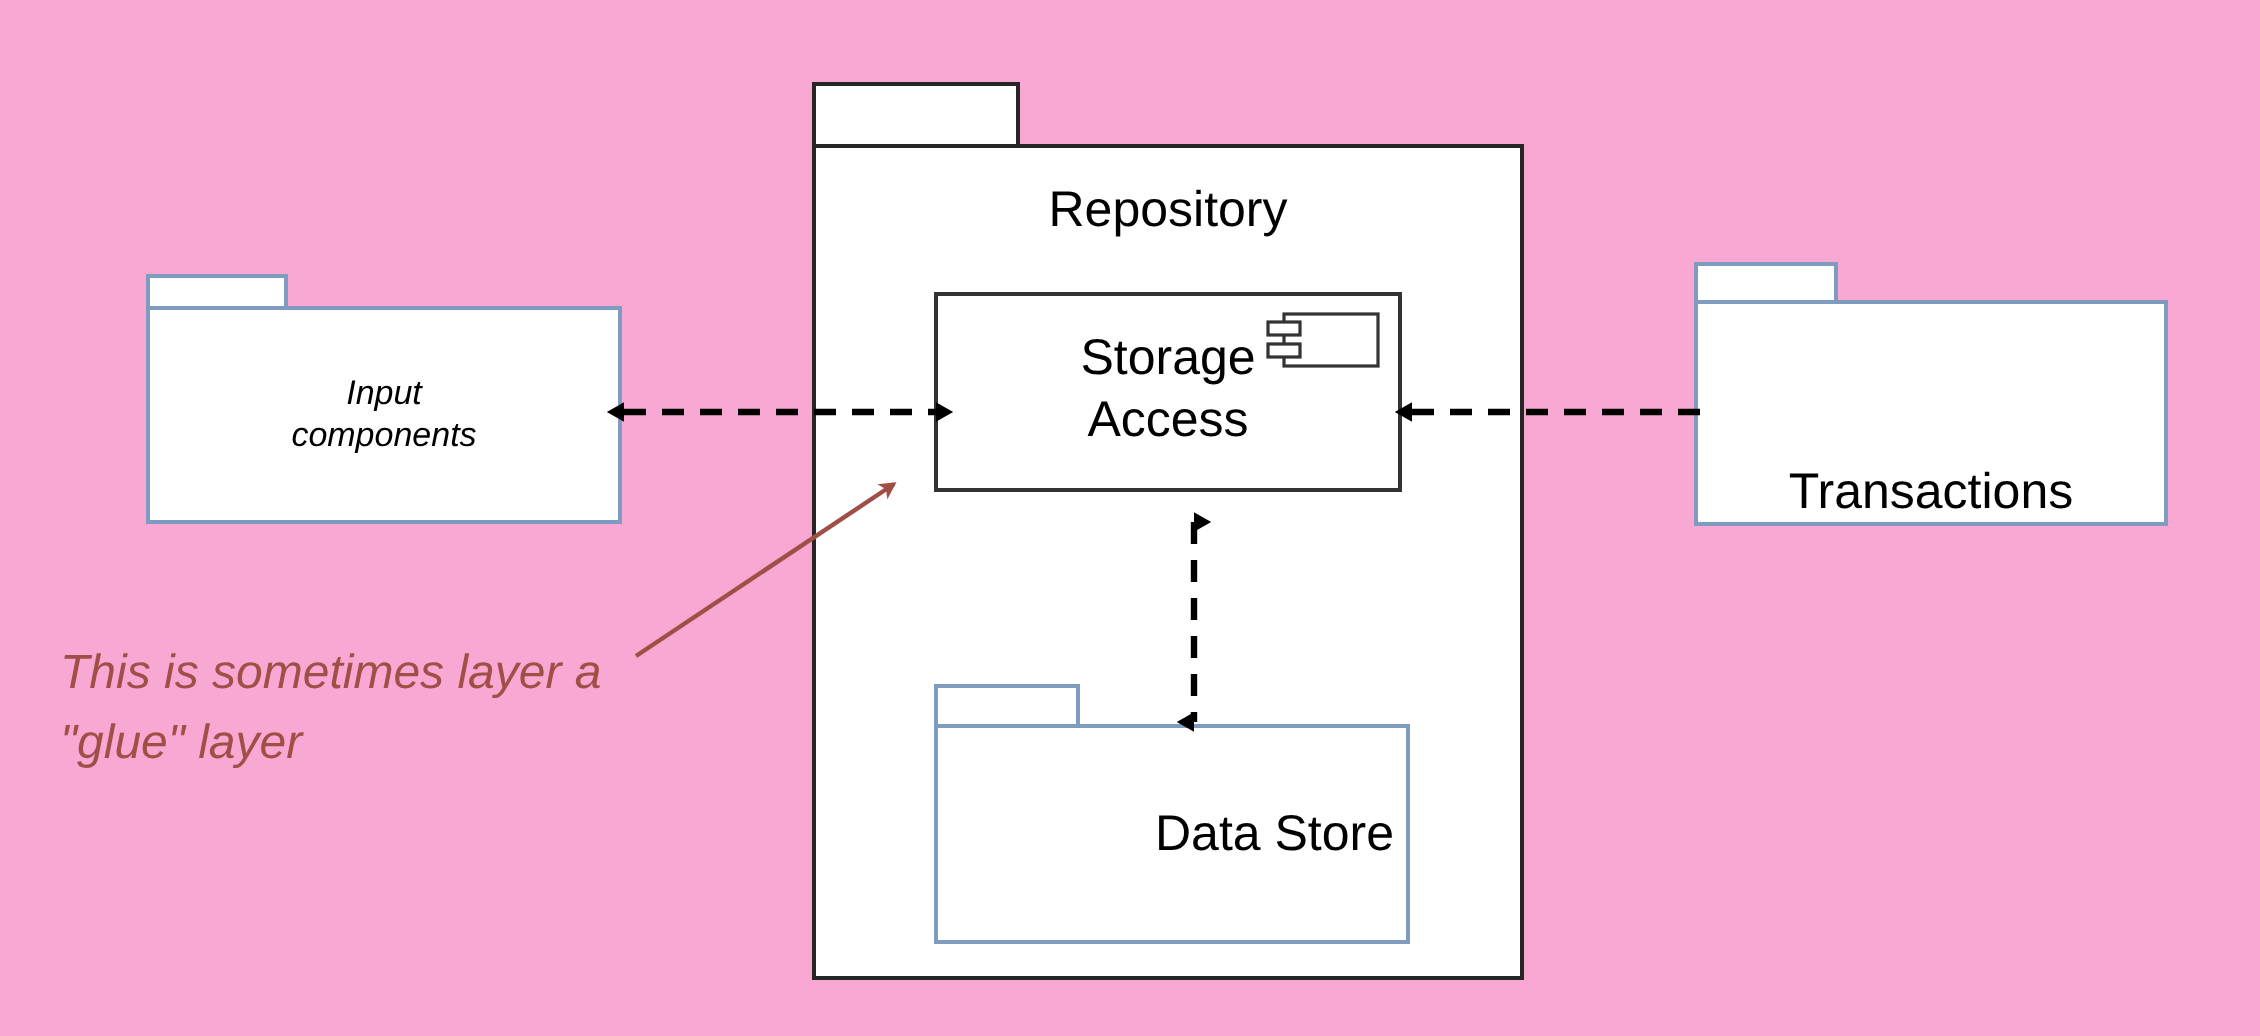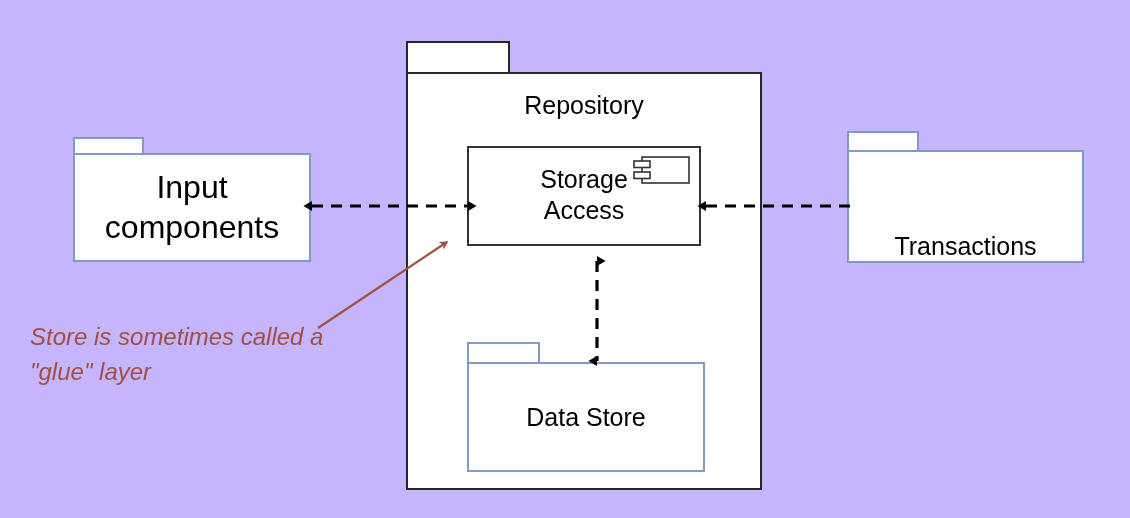--- a/index.html
+++ b/index.html
@@ -9,21 +9,21 @@
     background: #ffffff;
   }
   body {
     font-family: "Liberation Sans", sans-serif;
     -webkit-font-smoothing: antialiased;
   }
   #canvas {
     position: relative;
     width: 1130px;
     height: 518px;
-    background: #c4b5fd;
+    background: #f9a8d4;
     overflow: hidden;
   }
 
   
   .pkg {
     position: absolute;
   }
   .pkg .pkg-tab {
     position: absolute;
     left: 0;
@@ -97,21 +97,22 @@
   #input-components-package .pkg-tab {
     width: 71px;
     height: 17px;
   }
   #input-components-package .pkg-body {
     top: 16px;
     width: 238px;
     height: 109px;
   }
   #input-components-package .pkg-label {
-    font-size: 32px;
+    font-size: 17px;
+    font-style: italic;
   }
 
   
   #transactions-package {
     left: 847px;
     top: 131px;
     width: 237px;
     height: 132px;
   }
   #transactions-package .pkg-tab {
@@ -136,20 +137,21 @@
     height: 130px;
   }
   #data-store-package .pkg-tab {
     width: 73px;
     height: 21px;
   }
   #data-store-package .pkg-body {
     top: 20px;
     width: 238px;
     height: 110px;
+    justify-content: flex-end;
   }
   #data-store-package .pkg-label {
     font-size: 25px;
   }
 
   
   #storage-access-component {
     position: absolute;
     left: 467px;
     top: 146px;
@@ -274,16 +276,16 @@
   </svg>
 
   <svg class="connector" style="left:581px; top:250px; width:32px; height:122px;" viewBox="0 0 32 122">
     <line x1="16" y1="11" x2="16" y2="111" stroke="#000000" stroke-width="3.2" stroke-dasharray="11,8" marker-start="url(#arrow-up)" marker-end="url(#arrow-down)"></line>
   </svg>
 
   <svg id="glue-annotation-arrow" viewBox="0 0 155 105">
     <line x1="13" y1="93" x2="142" y2="7" stroke="#a04f47" stroke-width="2.2" marker-end="url(#arrow-anno)"></line>
   </svg>
 
-  <div id="glue-annotation-text">Store is sometimes called a
+  <div id="glue-annotation-text">This is sometimes layer a
 "glue" layer</div>
 
 </div>
 
 </body></html>

